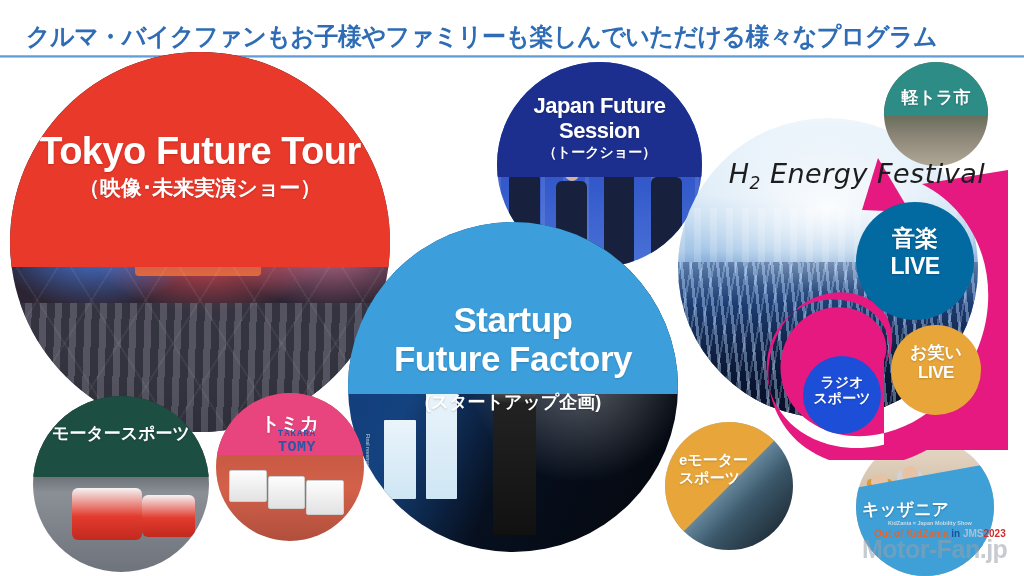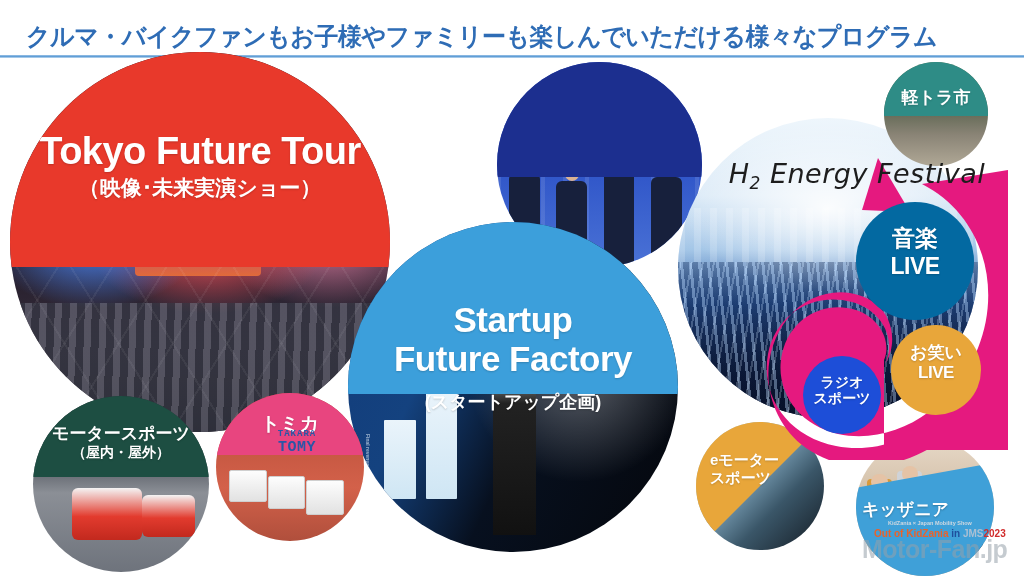--- a/index.html
+++ b/index.html
@@ -133,21 +133,21 @@
   #b-tomica .tint{height:42%;background:#E8457F;}
   #b-tomica .photo{background:
      linear-gradient(180deg,#9c4335 0%,#c2553f 30%,#d3614a 64%,#b04f3c 100%);}
   #b-tomica .box{position:absolute;background:linear-gradient(180deg,#fdfdfd,#e2e2e2);border:1px solid #cfcfcf;border-radius:2px;}
   #b-tomica .cap{top:20px;}
   #b-tomica .jp{font-size:19px;}
   #tt-logo{position:absolute;left:261px;top:429px;width:72px;text-align:center;z-index:14;font-family:Liberation Mono, monospace;}
   #tt-logo .l1{font-size:9px;font-weight:bold;color:#2b56a6;letter-spacing:1px;}
   #tt-logo .l2{font-size:15px;font-weight:bold;color:#2b56a6;letter-spacing:0.5px;}
 
-  #b-emotor{left:696px;top:422px;width:128px;height:128px;}
+  #b-emotor{left:665px;top:422px;width:128px;height:128px;}
   #b-emotor .tint{background:#E8A63A;clip-path:polygon(0 0,100% 0,0 100%);}
   #b-emotor .photo{background:
      linear-gradient(135deg,#cfe3ef 0%,#8fb7cf 35%,#3a5668 65%,#131a22 100%);}
   #b-emotor .cap{top:30px;text-align:left;padding-left:14px;width:calc(100% - 14px);}
   #b-emotor .jp{font-size:15px;}
   #b-emotor .jp2{font-size:15px;font-weight:bold;margin-top:1px;}
 
   #b-kidzania{left:856px;top:438px;width:138px;height:138px;}
   #b-kidzania .tint{background:#3FA0D8;clip-path:polygon(0 36%,100% 18%,100% 100%,0 100%);}
   #b-kidzania .photo{background:
@@ -193,20 +193,25 @@
       <div class="pp" style="left:6%;width:15%;height:46%;"></div>
         <div class="hd" style="left:10%;top:47%;width:7%;height:7%;"></div>
       <div class="pp" style="left:29%;width:15%;height:42%;"></div>
         <div class="hd" style="left:33%;top:51%;width:7%;height:7%;"></div>
       <div class="pp" style="left:52%;width:15%;height:47%;"></div>
         <div class="hd" style="left:56%;top:46%;width:7%;height:7%;"></div>
       <div class="pp" style="left:75%;width:15%;height:44%;"></div>
         <div class="hd" style="left:79%;top:49%;width:7%;height:7%;"></div>
     </div>
     <div class="tint"></div>
+    <div class="cap">
+      <div class="en">Japan Future</div>
+      <div class="en">Session</div>
+      <div class="jp">（トークショー）</div>
+    </div>
   </div>
 
   <div class="bub" id="b-h2">
     <div class="photo">
       <div class="city"></div>
       <div class="crowd2"></div>
     </div>
   </div>
   <div id="h2-title">H<sub>2</sub> Energy Festival</div>
 
@@ -270,21 +275,20 @@
   </div>
 
   <div class="bub" id="b-motor">
     <div class="photo">
       <div class="car" style="left:22%;top:52%;width:40%;height:30%;"></div>
       <div class="car" style="left:62%;top:56%;width:30%;height:24%;"></div>
     </div>
     <div class="tint"></div>
     <div class="cap">
       <div class="jp">モータースポーツ</div>
-      <div class="jp2">（屋内・屋外）</div>
     </div>
   </div>
 
   <div class="bub" id="b-tomica">
     <div class="photo">
       <div class="box" style="left:9%;top:52%;width:24%;height:20%;"></div>
       <div class="box" style="left:35%;top:56%;width:24%;height:21%;"></div>
       <div class="box" style="left:61%;top:59%;width:24%;height:22%;"></div>
     </div>
     <div class="tint"></div>

